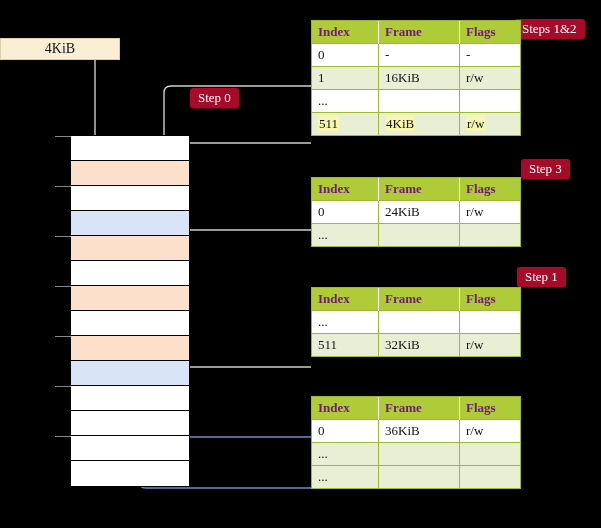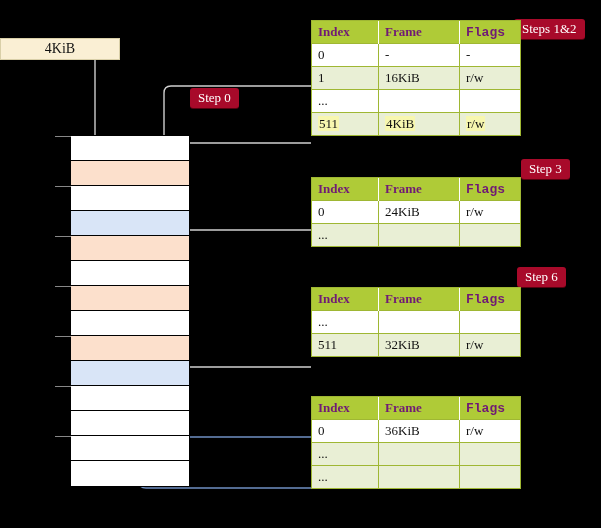--- a/index.html
+++ b/index.html
@@ -27,21 +27,21 @@
   .memrow.blue{background:#d9e5f7;}
   .memrow.white{background:#fff;}
   .tick{position:absolute;left:-16px;width:16px;height:1px;background:#888;}
 
   
   .ptable{position:absolute;border:1px solid #9fb733;border-collapse:collapse;
           background:#fff;font-size:13px;color:#111;}
   .ptable table{border-collapse:collapse;}
   .ptable th{background:#afcb37;color:#701a75;font-weight:bold;text-align:left;
              padding:3px 6px;border-right:1px solid #fff;font-size:13px;}
-  .ptable th:last-child{border-right:none;font-family:Liberation Mono, monospace;}
+  .ptable th:last-child{border-right:none;}
   .ptable td{padding:3px 6px;border-right:1px solid #9fb733;
              border-top:1px solid #9fb733;font-size:13px;height:16px;}
   .ptable td:last-child{border-right:none;}
   .ptable tr.alt td{background:#e9efd5;}
   .ptable tr.plain td{background:#ffffff;}
   .cell-hl{background:#f7f7af;padding:0 1px;}
   .col-idx{width:54px;}
   .col-frm{width:68px;}
   .col-flg{width:48px;}
 
@@ -87,21 +87,21 @@
     </g>
   </svg>
 
   <div class="srcbox">
     <span>4KiB</span>
   </div>
 
   <div class="badge" style="left:190px;top:40px;margin-top:48px;">Step 0</div>
   <div class="badge" style="left:514px;top:19px;">Steps 1&amp;2</div>
   <div class="badge" style="left:521px;top:159px;">Step 3</div>
-  <div class="badge" style="left:517px;top:267px;">Step 6</div>
+  <div class="badge" style="left:517px;top:267px;">Step 1</div>
 
   <div class="memcol" id="memcol">
       <div class="memrow white" style="position: relative;">
         <span class="tick" style="top: 0px;"></span>
       </div>
       <div class="memrow peach" style="position: relative;"></div>
       <div class="memrow white" style="position: relative;">
         <span class="tick" style="top: 0px;"></span>
       </div>
       <div class="memrow blue" style="position: relative;"></div>

